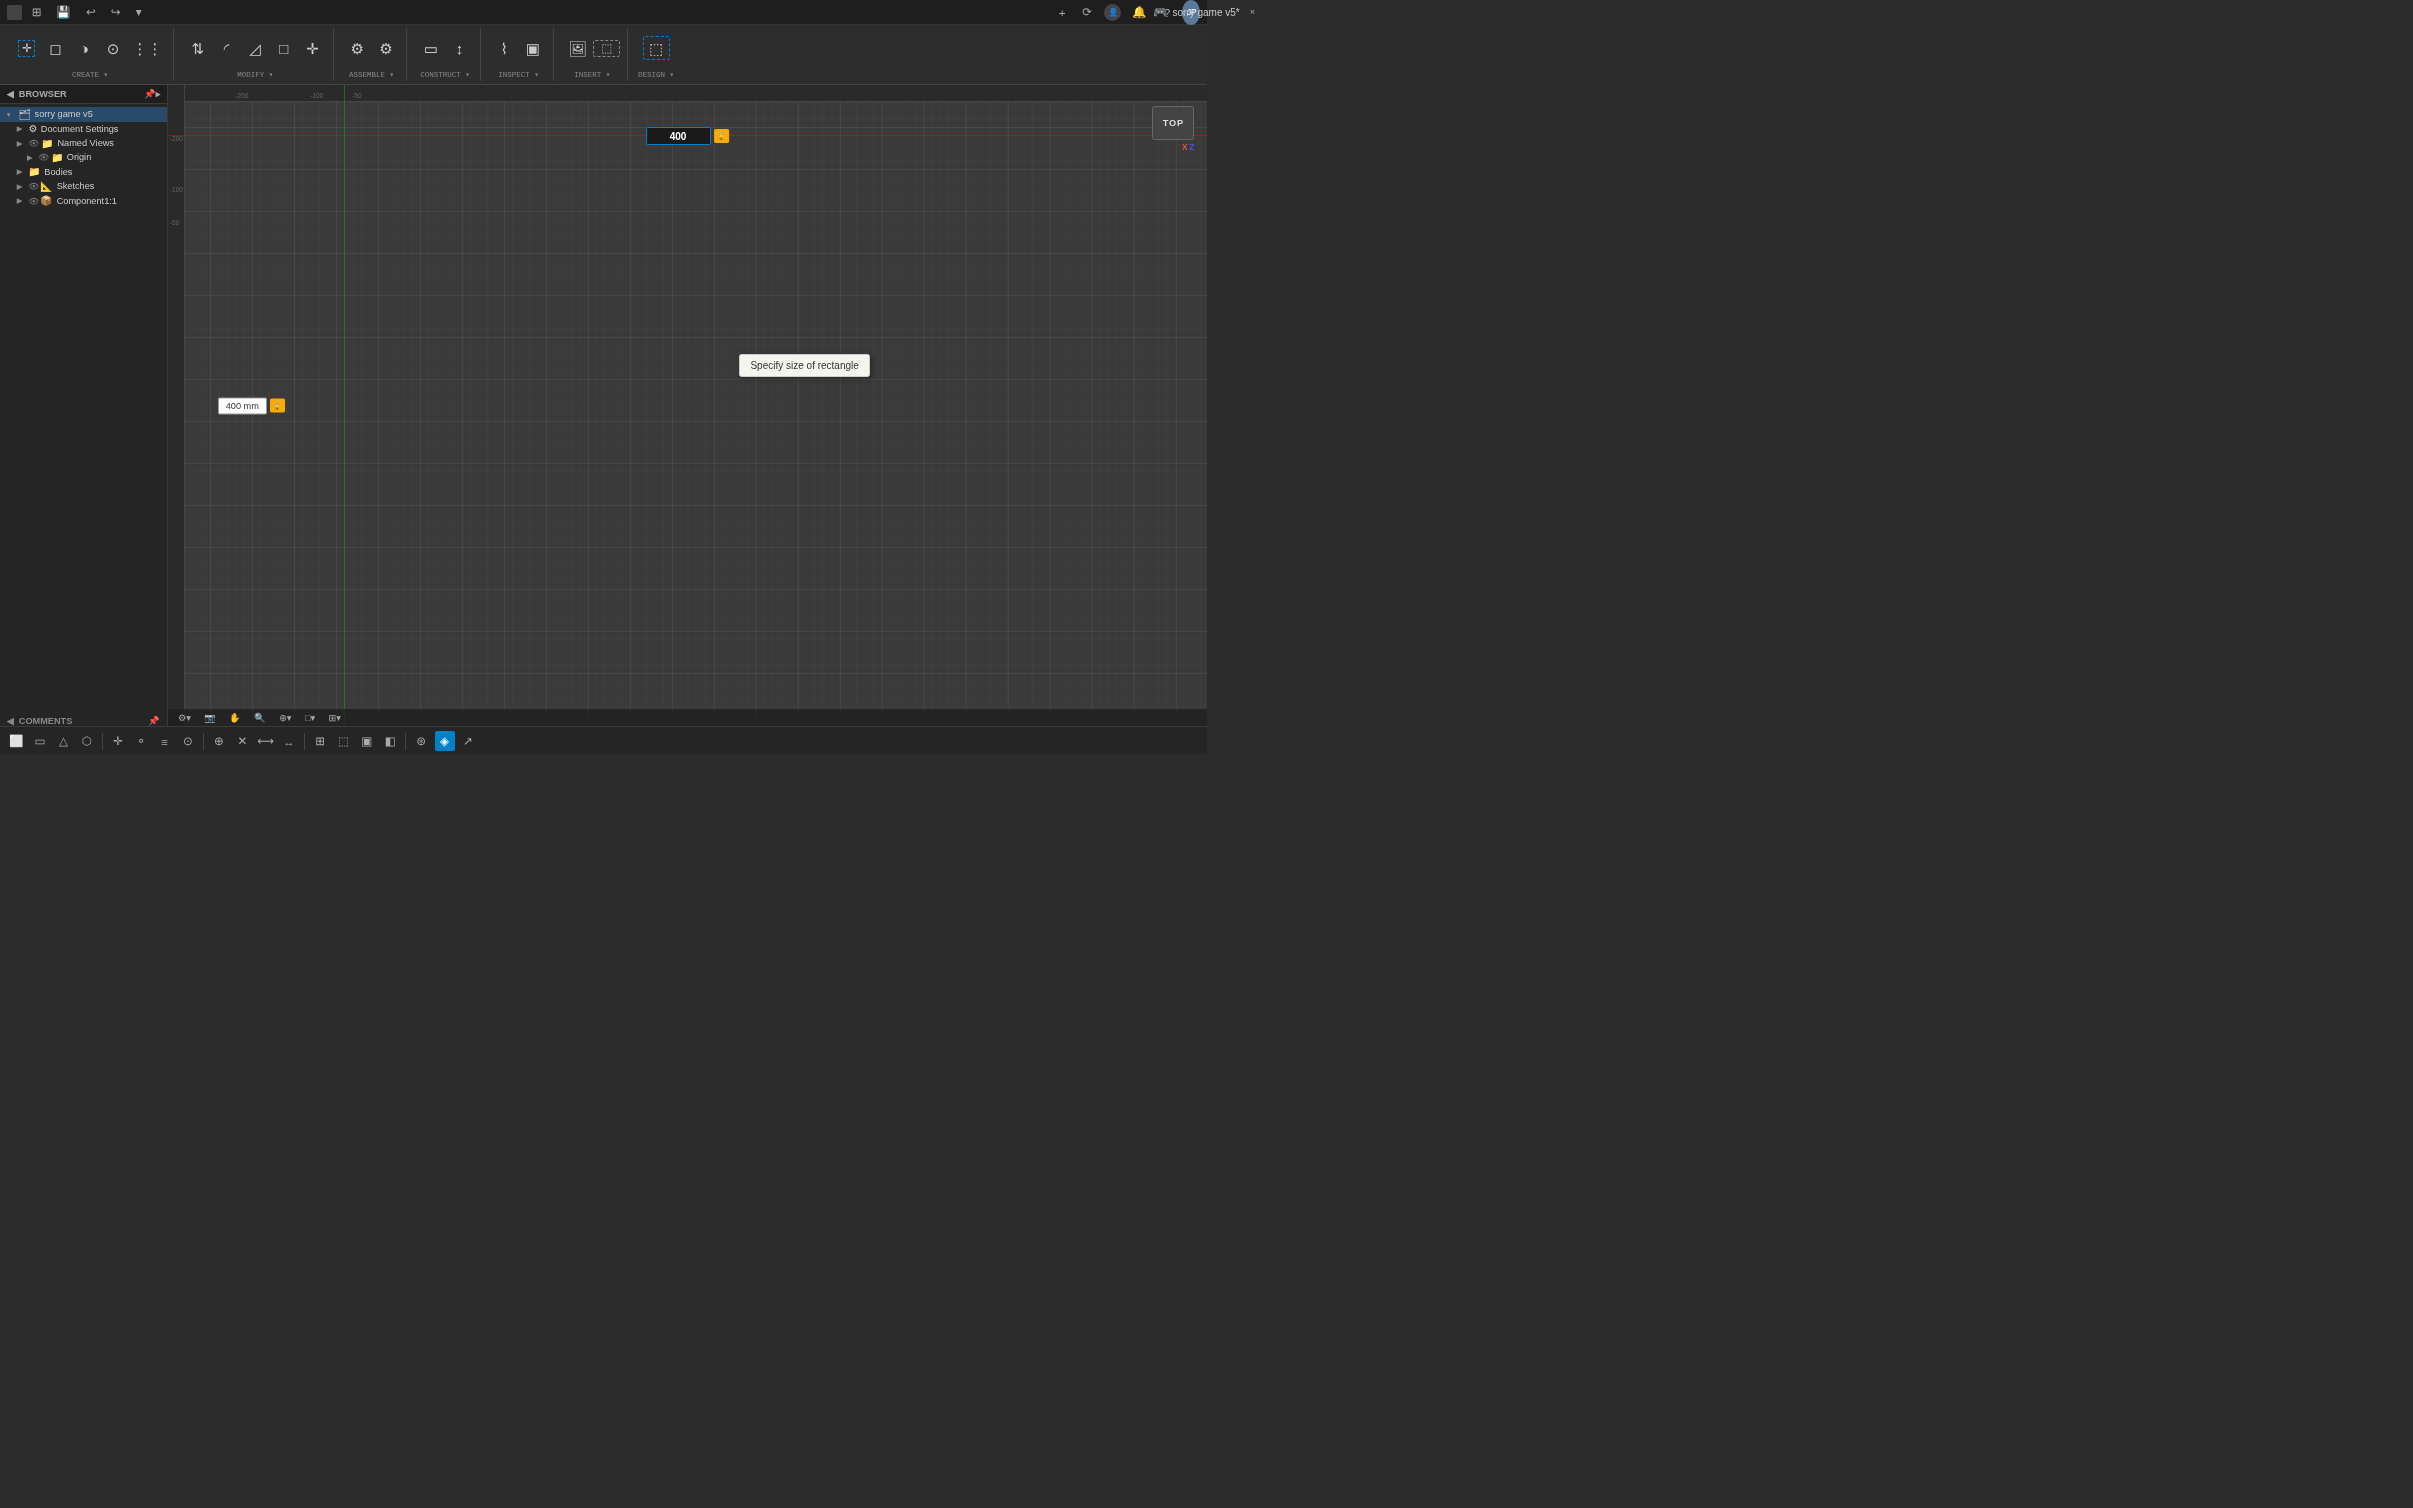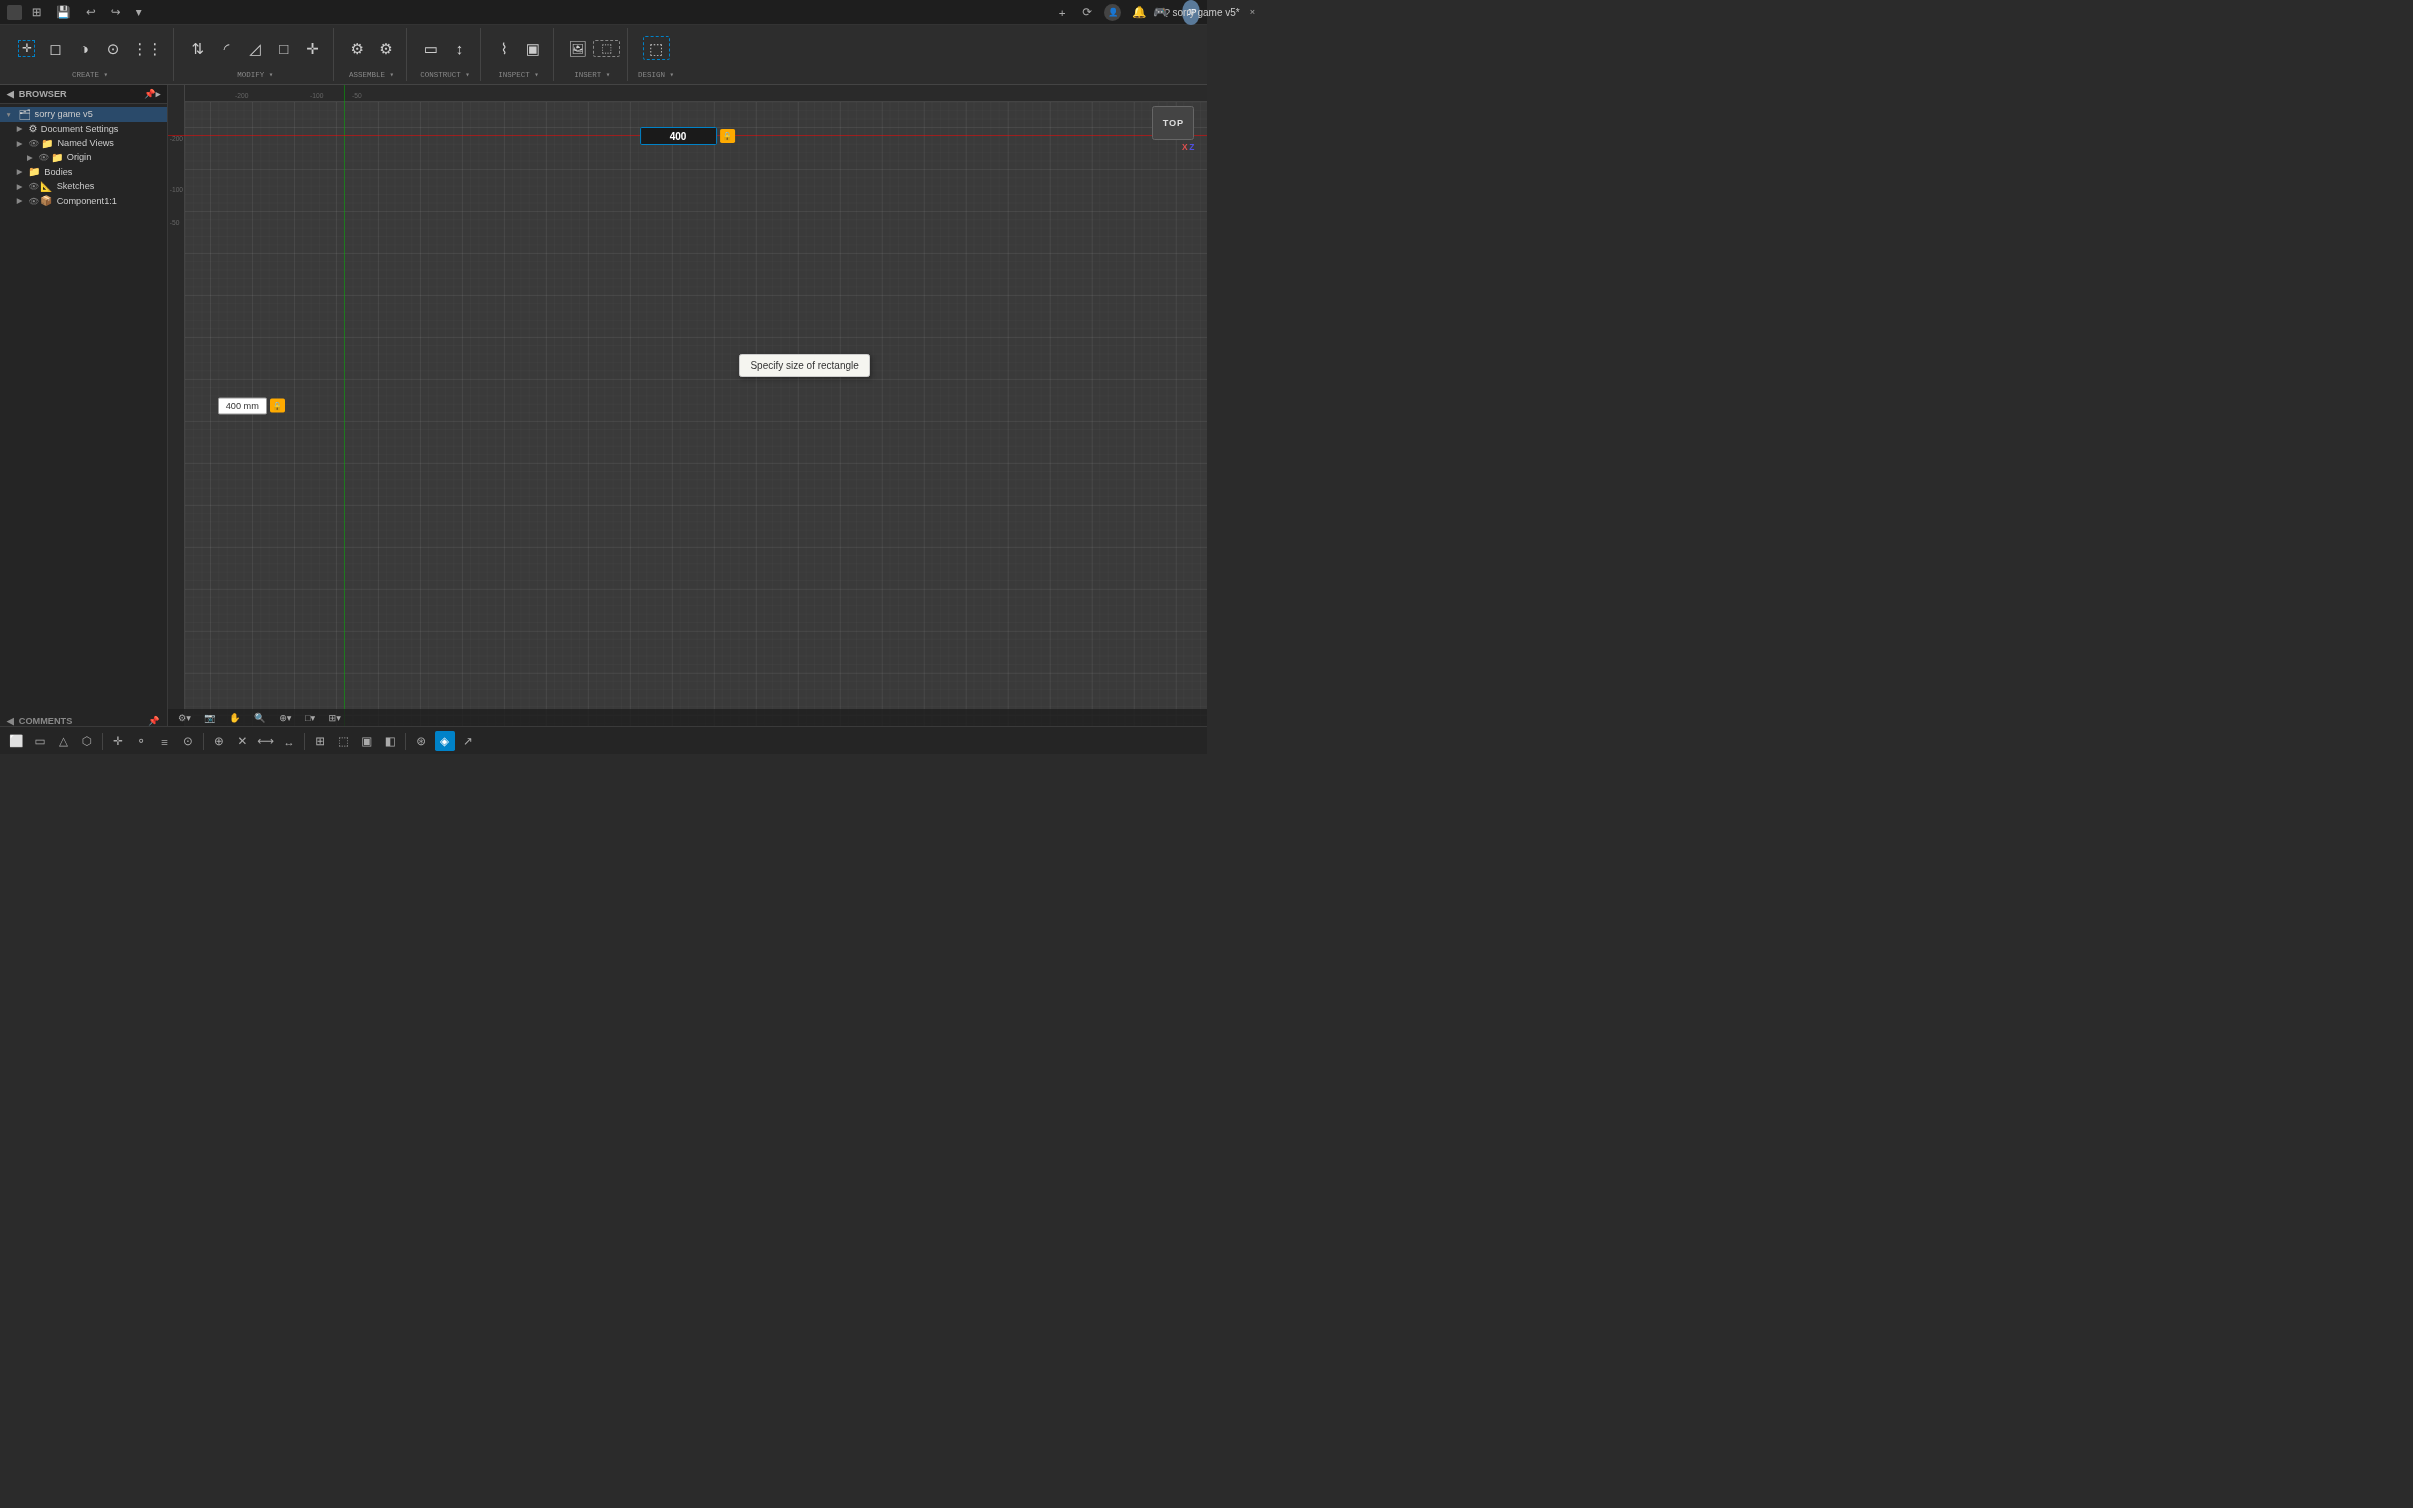--- a/index.html
+++ b/index.html
@@ -203,21 +203,21 @@
       z-index: 10;
     }
     .dim-input {
       background: #1a1a1a;
       border: 1.7px solid #0082c8;
       color: #fff;
       padding: 2.5px 6.7px;
       font-size: 10px;
       font-weight: 600;
       text-align: center;
-      width: 77px;
+      width: 65px;
       border-radius: 1.7px;
     }
     .lock-icon-badge {
       background: #ffaa00;
       border-radius: 1.7px;
       padding: 1.7px 2.5px;
       font-size: 8.4px;
     }
 
     .dim-input-v {

